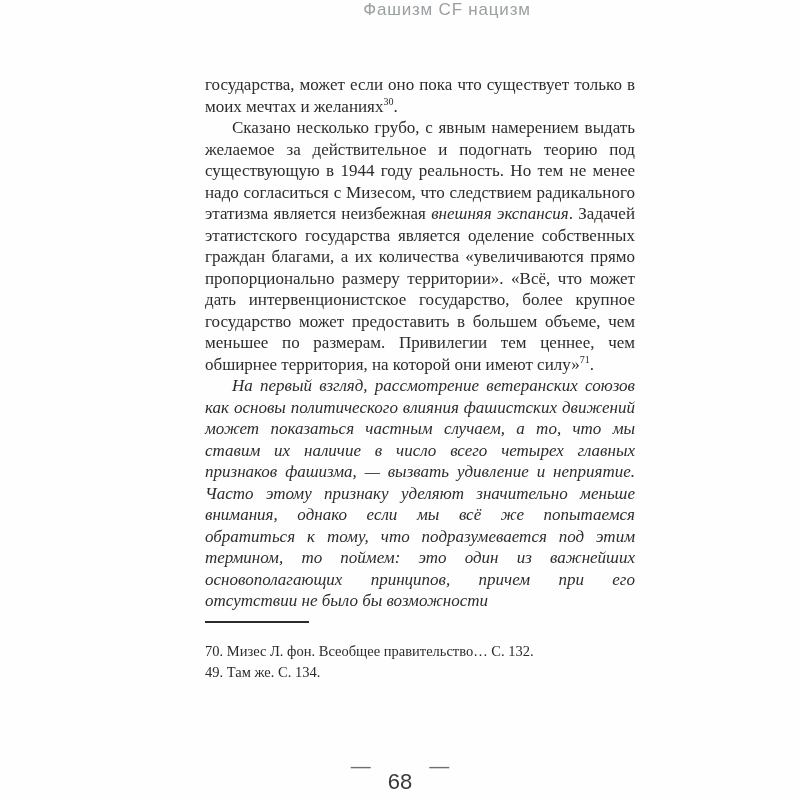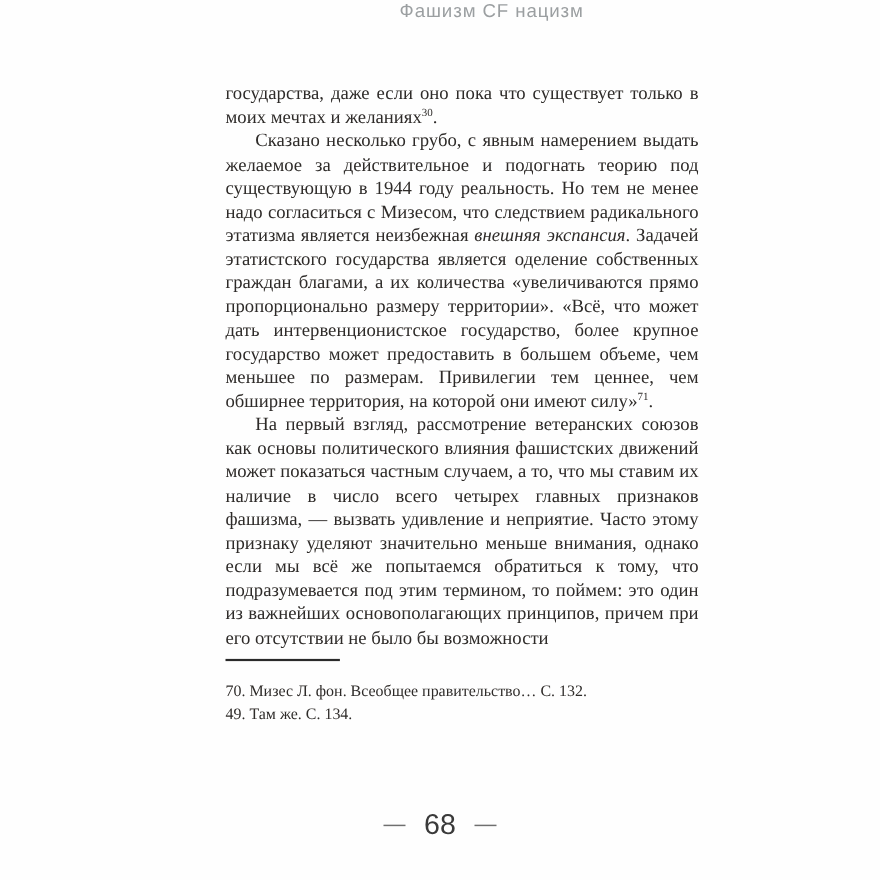--- a/index.html
+++ b/index.html
@@ -57,21 +57,21 @@
     width: 390px;
     font-size: 16.5px;
     line-height: 20.5px;
   }
   .epigraph .epigraph-text { text-indent: 14px; }
   .epigraph .epigraph-attribution {
     text-align: right;
     font-style: italic;
     text-indent: 0;
   }
-  .p-main { margin-top: 22px; }
+  .p-main { margin-top: 22px; font-style: italic; }
   .footnote-rule {
     width: 104px;
     height: 0;
     border-top: 2px solid #2a2a2a;
     margin: 9px 0 4px 0;
   }
   .footnotes {
     font-size: 14.5px;
     line-height: 21px;
     text-align: left;
@@ -82,32 +82,32 @@
   .page-footer {
     position: absolute;
     top: 738px; left: 0; width: 100%;
     display: flex;
     justify-content: center;
     align-items: center;
     gap: 17px;
     font-family: "Liberation Sans", "DejaVu Sans", sans-serif;
   }
   .page-footer .dash { color: #6f6f6f; font-size: 20px; line-height: 20px; }
-  .page-footer .num  { color: #3a3a3a; font-size: 26px; line-height: 22px; }
+  .page-footer .num  { color: #3a3a3a; font-size: 22px; line-height: 22px; margin-top: 33px; }
 </style>
 </head>
 <body>
 
 <div class="page">
 
   <div class="running-head">Фашизм CF нацизм</div>
 
   <div class="content">
 
-    <p class="p-continuation"><span>государства, даже если оно пока что существует только в моих мечтах и желаниях</span><sup class="fn-ref">30</sup><span>.</span></p>
+    <p class="p-continuation"><span>государства, может если оно пока что существует только в моих мечтах и желаниях</span><sup class="fn-ref">30</sup><span>.</span></p>
 
     <p class="p-indent"><span>Сказано несколько грубо, с явным намерением выдать желаемое за действительное и подогнать теорию под существующую в 1944 году реальность. Но тем не менее надо согласиться с Мизесом, что следствием радикального этатизма является неизбежная </span><i>внешняя экспансия</i><span>. Задачей этатистского государства является оделение собственных граждан благами, а их количества «увеличиваются прямо пропорционально размеру территории». «Всё, что может дать интервенционистское государство, более крупное государство может предоставить в большем объеме, чем меньшее по размерам. Привилегии тем ценнее, чем обширнее территория, на которой они имеют силу»</span><sup class="fn-ref">71</sup><span>.</span></p>
 
 
 
     <p class="p-indent p-main">На первый взгляд, рассмотрение ветеранских союзов как основы политического влияния фашистских движений может показаться частным случаем, а то, что мы ставим их наличие в число всего четырех главных признаков фашизма, — вызвать удивление и неприятие. Часто этому признаку уделяют значительно меньше внимания, однако если мы всё же попытаемся обратиться к тому, что подразумевается под этим термином, то поймем: это один из важнейших основополагающих принципов, причем при его отсутствии не было бы возможности</p>
 
     <div class="footnote-rule"></div>
 
     <div class="footnotes">

